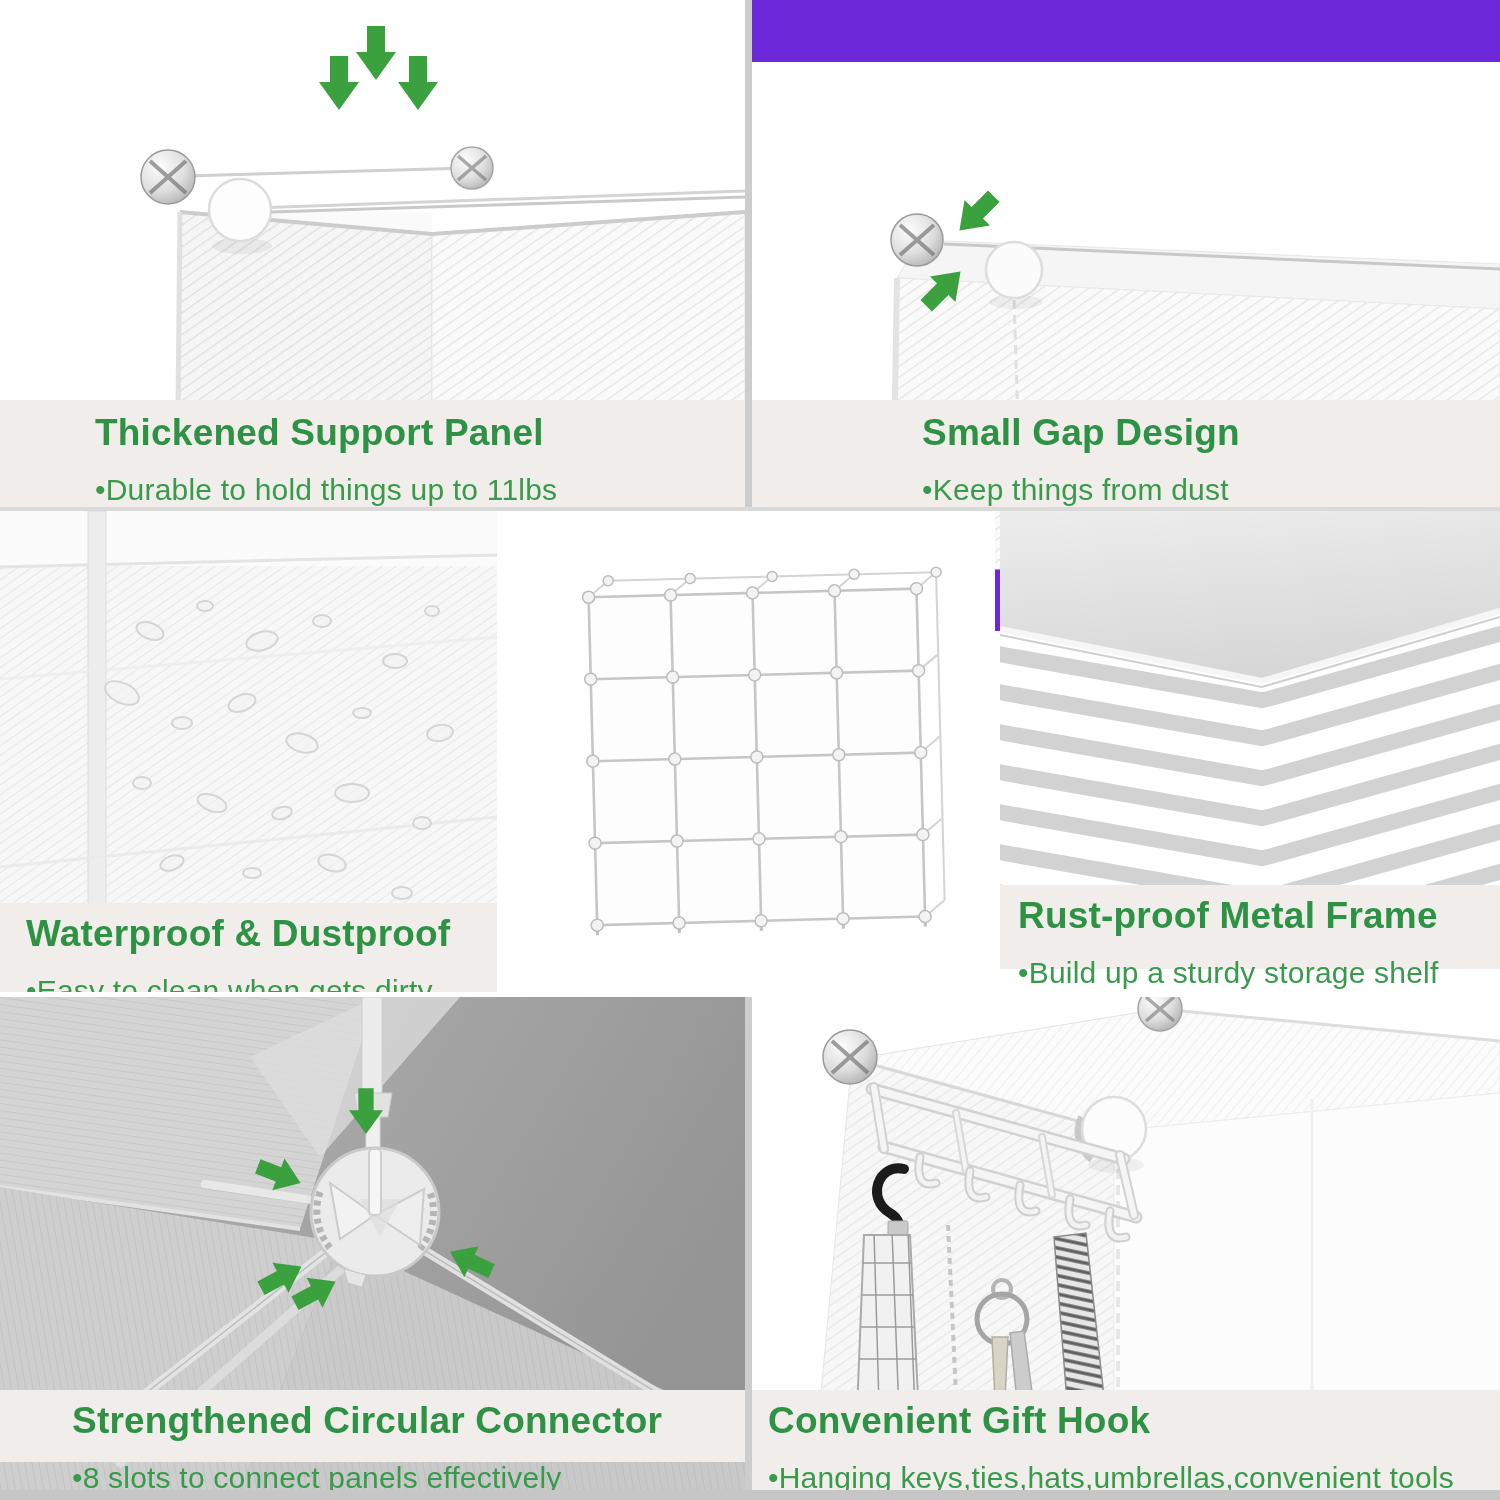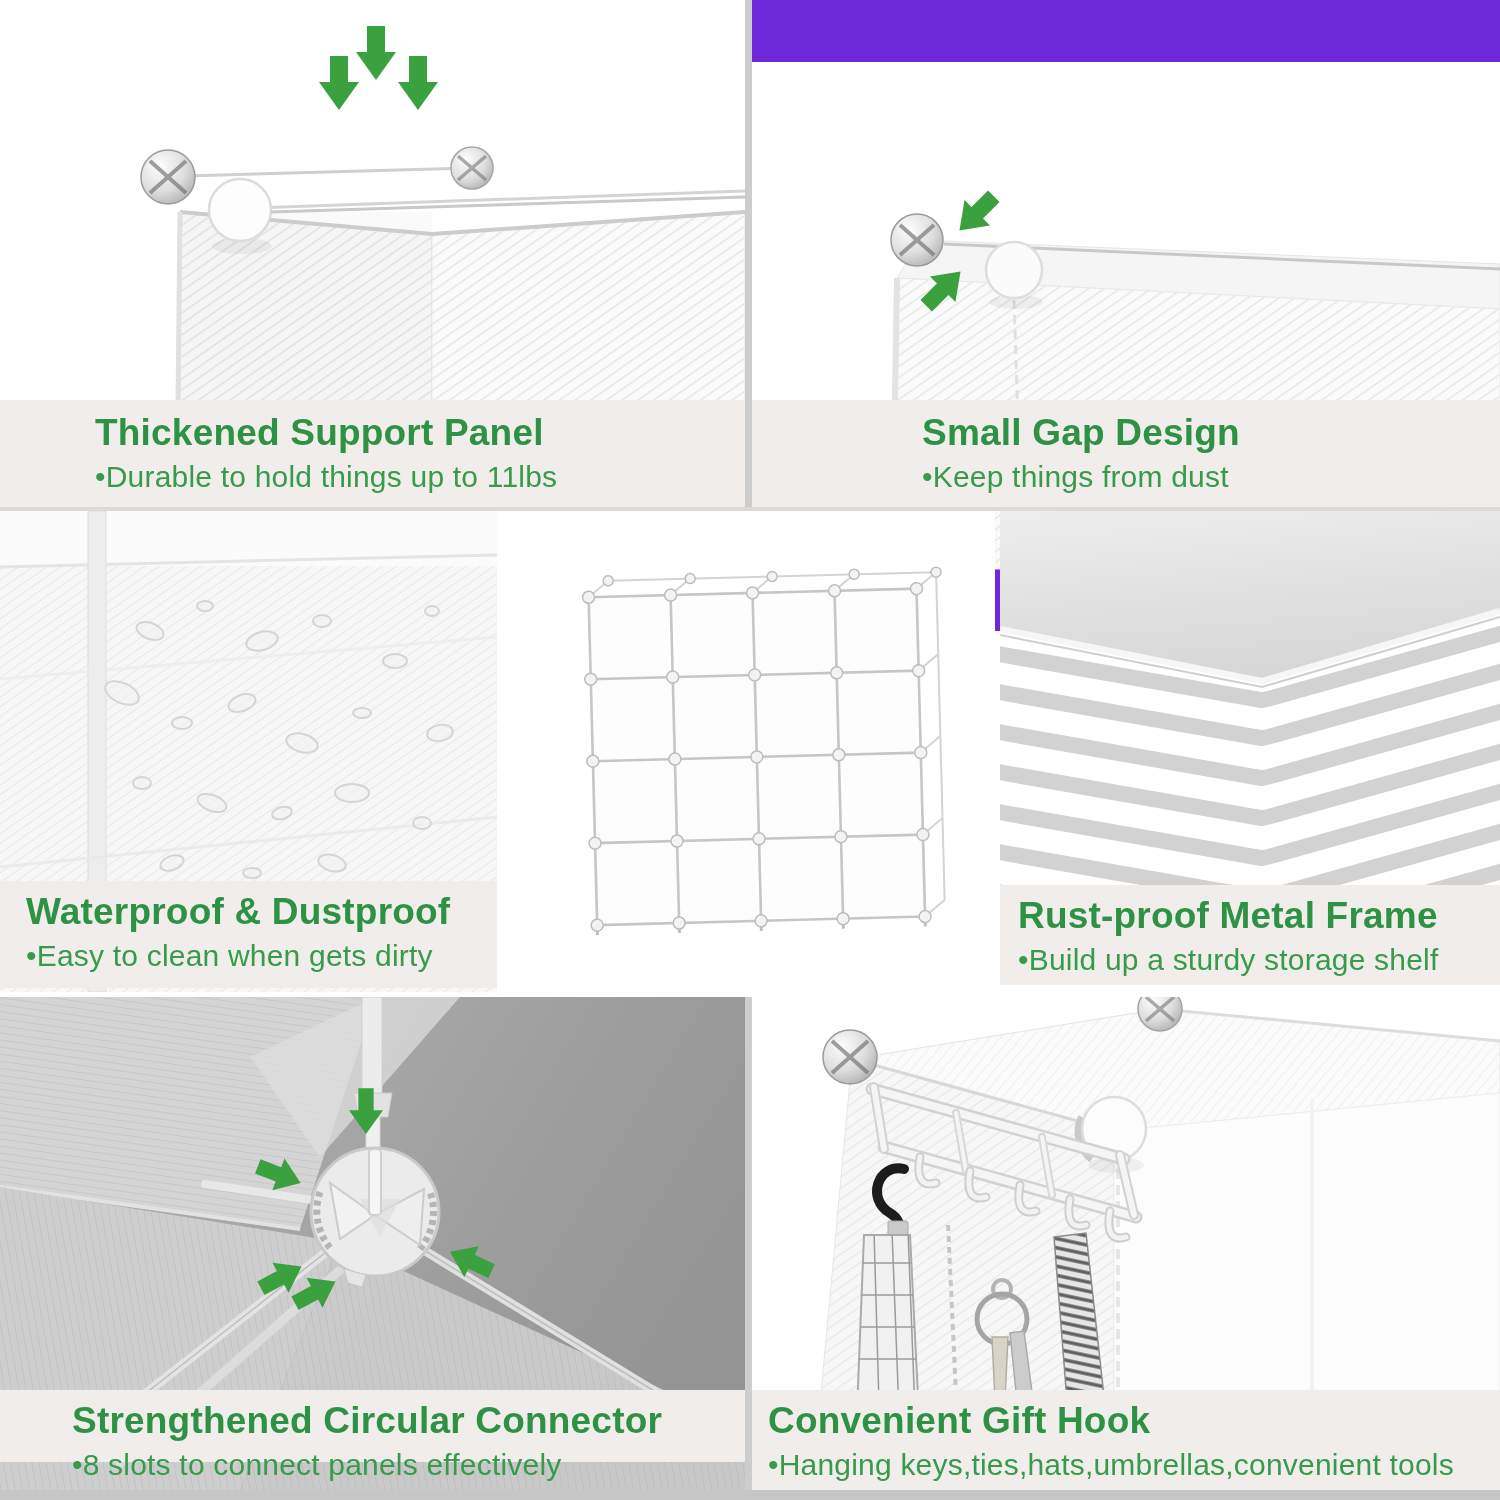--- a/index.html
+++ b/index.html
@@ -2,21 +2,21 @@
 <html><head>
 <meta charset="utf-8">
 <style>
   html,body{margin:0;padding:0;background:#ffffff;}
   #stage{position:relative;width:1500px;height:1500px;background:#ffffff;overflow:hidden;
          font-family:"Liberation Sans",sans-serif;}
   .panel{position:absolute;overflow:hidden;background:#6d28d9;}
   .photo{position:absolute;left:0;top:0;width:100%;height:100%;display:block;}
   .caption{position:absolute;left:0;right:0;background:#f0edea;z-index:5;box-sizing:border-box;}
   .cap-title{font-weight:bold;font-size:37px;line-height:1.22;color:#2e9245;letter-spacing:.2px;}
-  .cap-desc{font-size:30px;line-height:1.25;color:#389a4b;margin-top:3px;letter-spacing:.2px;}
+  .cap-desc{font-size:30px;line-height:1.25;color:#389a4b;margin-top:16px;letter-spacing:.2px;}
   .divider{position:absolute;background:#cdcdcd;z-index:4;}
   .hdivider{position:absolute;background:#dadada;z-index:4;}
   .bottomstrip{position:absolute;background:#c6c6c6;z-index:4;}
 </style>
 </head>
 <body>
 
 <div id="stage">
 
   <div class="panel" style="left:0;top:0;width:745px;height:507px;">
@@ -143,21 +143,21 @@
         <ellipse cx="422" cy="312" rx="9" ry="6"></ellipse>
         <ellipse cx="172" cy="352" rx="12" ry="7" transform="rotate(-20 172 352)"></ellipse>
         <ellipse cx="252" cy="362" rx="9" ry="5"></ellipse>
         <ellipse cx="332" cy="352" rx="14" ry="8" transform="rotate(15 332 352)"></ellipse>
         <ellipse cx="402" cy="382" rx="10" ry="6"></ellipse>
         <ellipse cx="302" cy="404" rx="12" ry="7"></ellipse>
         <ellipse cx="222" cy="422" rx="8" ry="5"></ellipse>
         <ellipse cx="382" cy="432" rx="11" ry="6" transform="rotate(-12 382 432)"></ellipse>
       </g>
     </svg>
-    <div class="caption" style="top:370px;height:107px;padding:8px 4px 0 26px;">
+    <div class="caption" style="top:392px;height:107px;padding:8px 4px 0 26px;">
       <div class="cap-title">Waterproof &amp; Dustproof</div>
       <div class="cap-desc">•Easy to clean when gets dirty</div>
     </div>
   </div>
 
   <div class="panel" style="left:503px;top:511px;width:492px;height:481px;">
     <svg class="photo" viewBox="0 0 492 481">
       <rect width="492" height="481" fill="#ffffff"></rect>
       <g transform="translate(40,42) rotate(-1.5 210 210)">
         <rect x="50" y="40" width="328" height="328" fill="#fdfdfd"></rect>
@@ -257,21 +257,21 @@
         <path d="M-12,170 L262,218 L512,148" stroke="#d2d2d2" stroke-width="34"></path>
         <path d="M-12,158 L262,206 L512,136" stroke="#ffffff" stroke-width="26"></path>
         <path d="M-12,132 L262,180 L512,110" stroke="#d2d2d2" stroke-width="34"></path>
         <path d="M-12,120 L262,168 L512,98" stroke="#ffffff" stroke-width="26"></path>
       </g>
 
       <polygon points="0,0 500,0 500,100 262,170 0,118" fill="url(#g1)"></polygon>
       <path d="M0,118 L262,170 L500,100" stroke="#f6f6f6" stroke-width="6" fill="none"></path>
       <path d="M0,124 L262,176 L500,106" stroke="#cfcfcf" stroke-width="2" fill="none"></path>
     </svg>
-    <div class="caption" style="top:374px;height:100px;padding:8px 10px 0 18px;">
+    <div class="caption" style="top:374px;height:84px;padding:8px 10px 0 18px;">
       <div class="cap-title">Rust-proof Metal Frame</div>
       <div class="cap-desc">•Build up a sturdy storage shelf</div>
     </div>
   </div>
 
   <div class="panel" style="left:0;top:997px;width:745px;height:493px;">
     <svg class="photo" viewBox="0 0 745 493">
       <defs>
         <linearGradient id="g2" x1="0" y1="0" x2="1" y2="0.4">
           <stop offset="0" stop-color="#b5b5b5"></stop>

